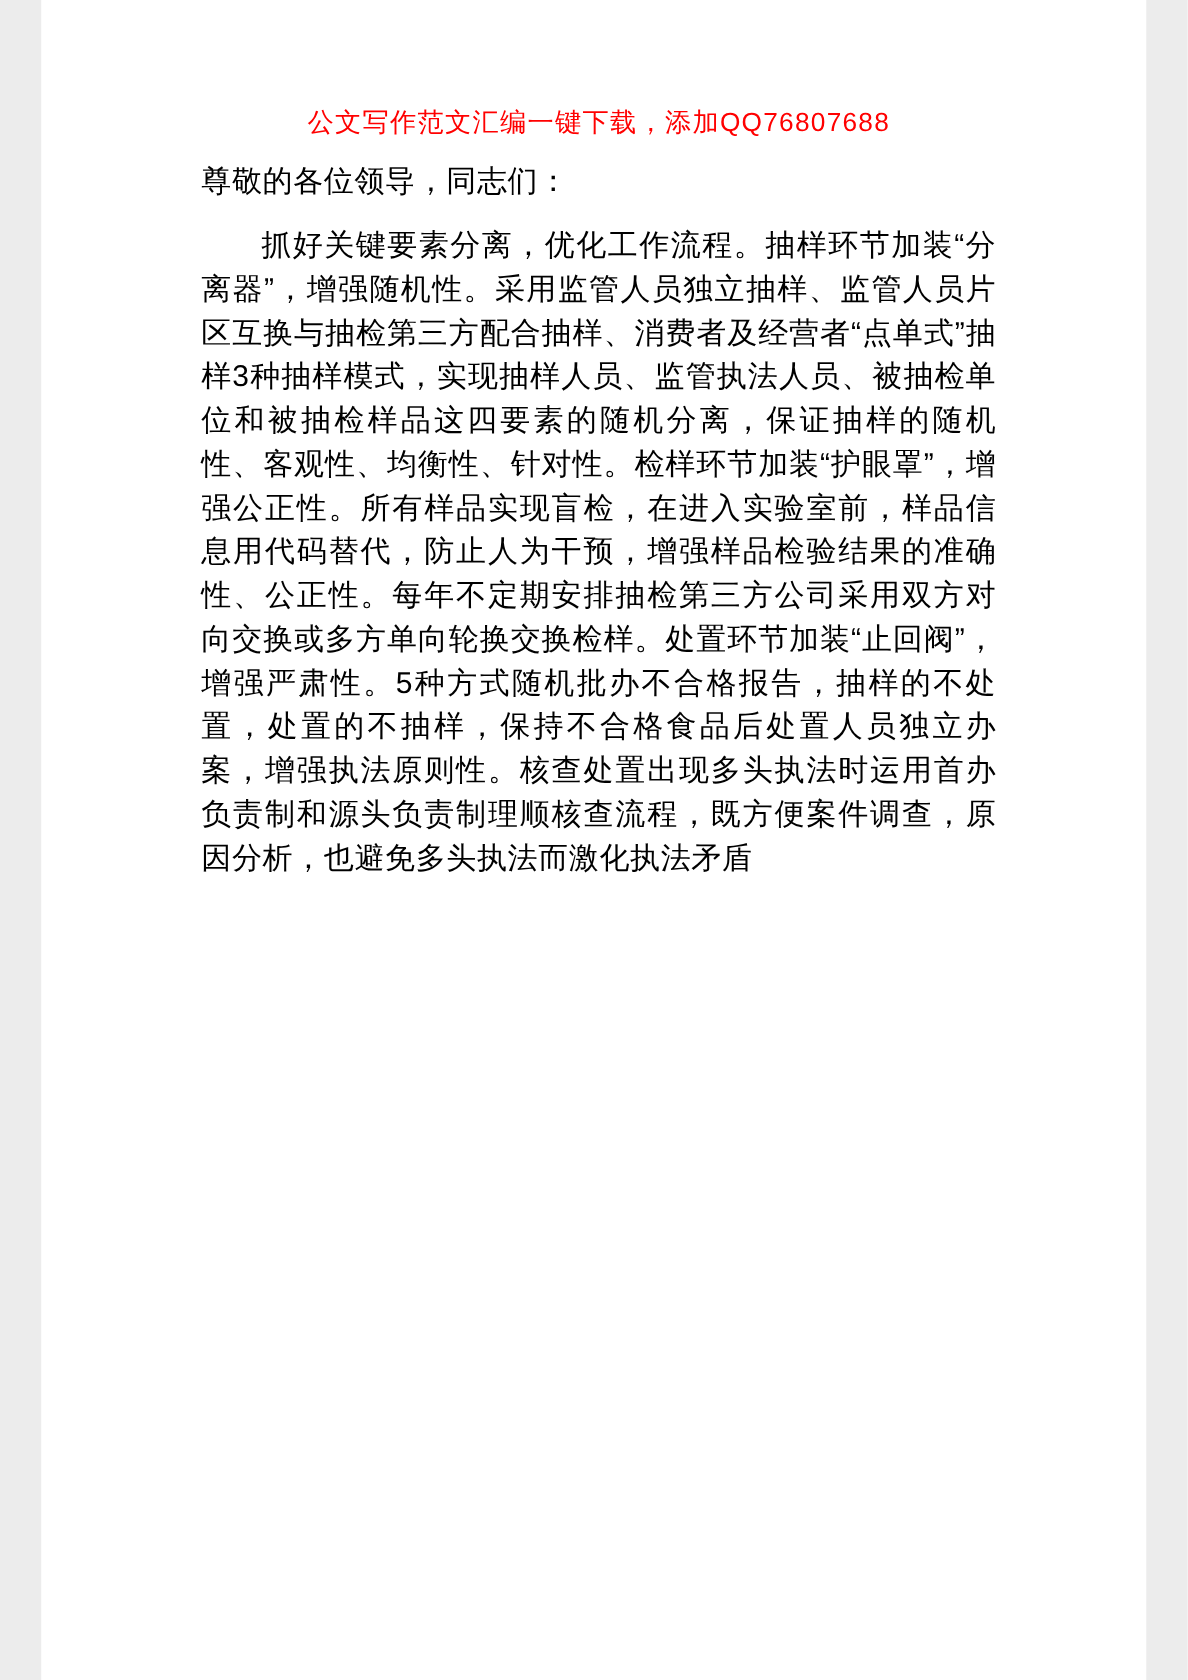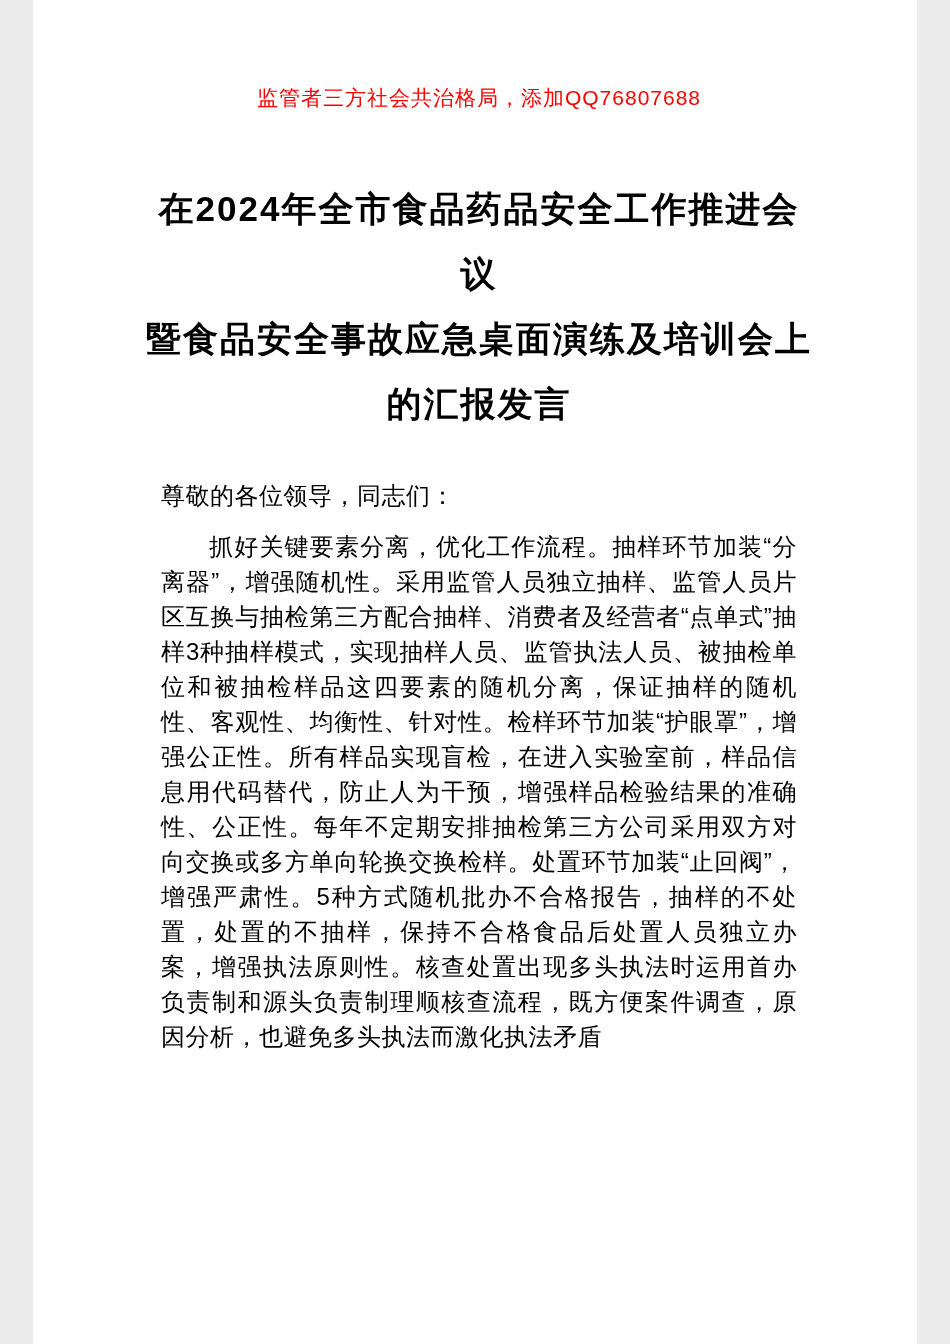--- a/index.html
+++ b/index.html
@@ -55,27 +55,22 @@
   .indent {
     text-indent: 2em;
   }
 </style>
 </head>
 <body>
 
 <div class="viewport">
   <div class="page">
 
-    <div class="notice">监管者三方社会共治格局，添加QQ76807688</div>
+    <div class="notice">公文写作范文汇编一键下载，添加QQ76807688</div>
 
-    <h1 class="doc-title">
-      <span class="title-line">在2024年全市食品药品安全工作推进会议</span>
-      <span class="title-line">暨食品安全事故应急桌面演练及培训会上</span>
-      <span class="title-line">的汇报发言</span>
-    </h1>
 
     <div class="body-text">
       <p>尊敬的各位领导，同志们：</p>
       <p class="indent">抓好关键要素分离，优化工作流程。抽样环节加装“分离器”，增强随机性。采用监管人员独立抽样、监管人员片区互换与抽检第三方配合抽样、消费者及经营者“点单式”抽样3种抽样模式，实现抽样人员、监管执法人员、被抽检单位和被抽检样品这四要素的随机分离，保证抽样的随机性、客观性、均衡性、针对性。检样环节加装“护眼罩”，增强公正性。所有样品实现盲检，在进入实验室前，样品信息用代码替代，防止人为干预，增强样品检验结果的准确性、公正性。每年不定期安排抽检第三方公司采用双方对向交换或多方单向轮换交换检样。处置环节加装“止回阀”，增强严肃性。5种方式随机批办不合格报告，抽样的不处置，处置的不抽样，保持不合格食品后处置人员独立办案，增强执法原则性。核查处置出现多头执法时运用首办负责制和源头负责制理顺核查流程，既方便案件调查，原因分析，也避免多头执法而激化执法矛盾</p>
     </div>
 
   </div>
 </div>
 
 </body></html>

